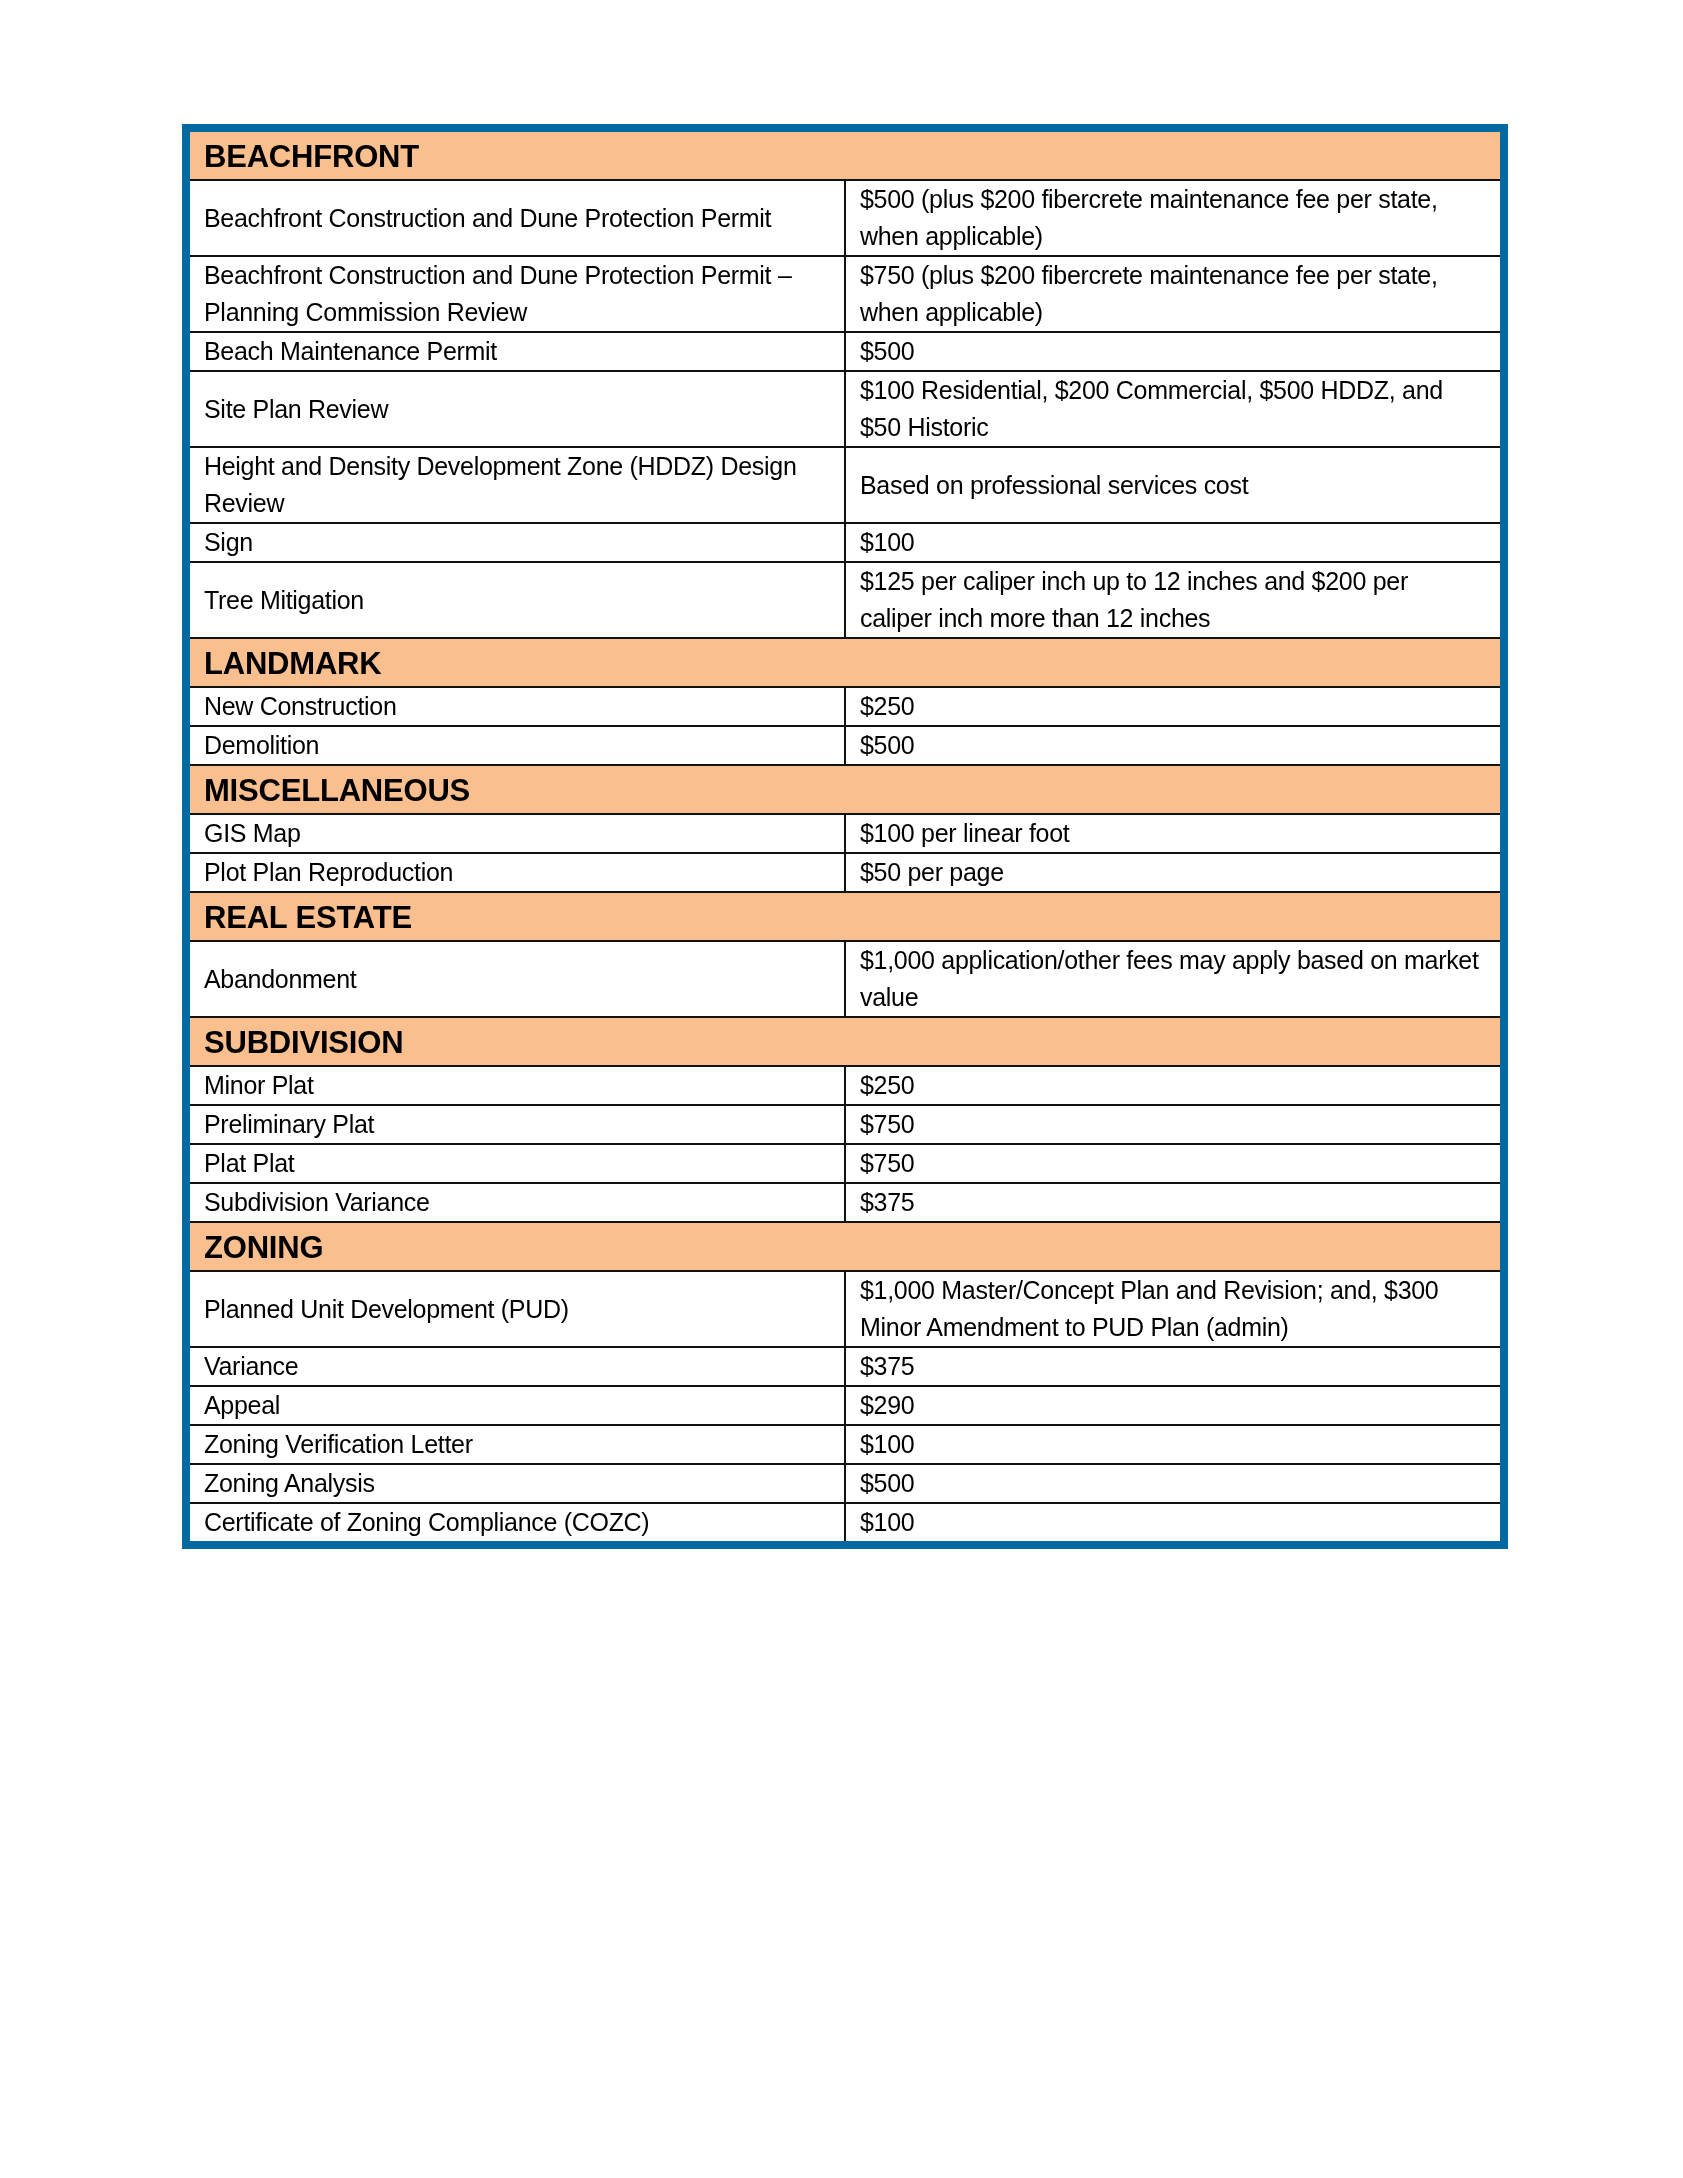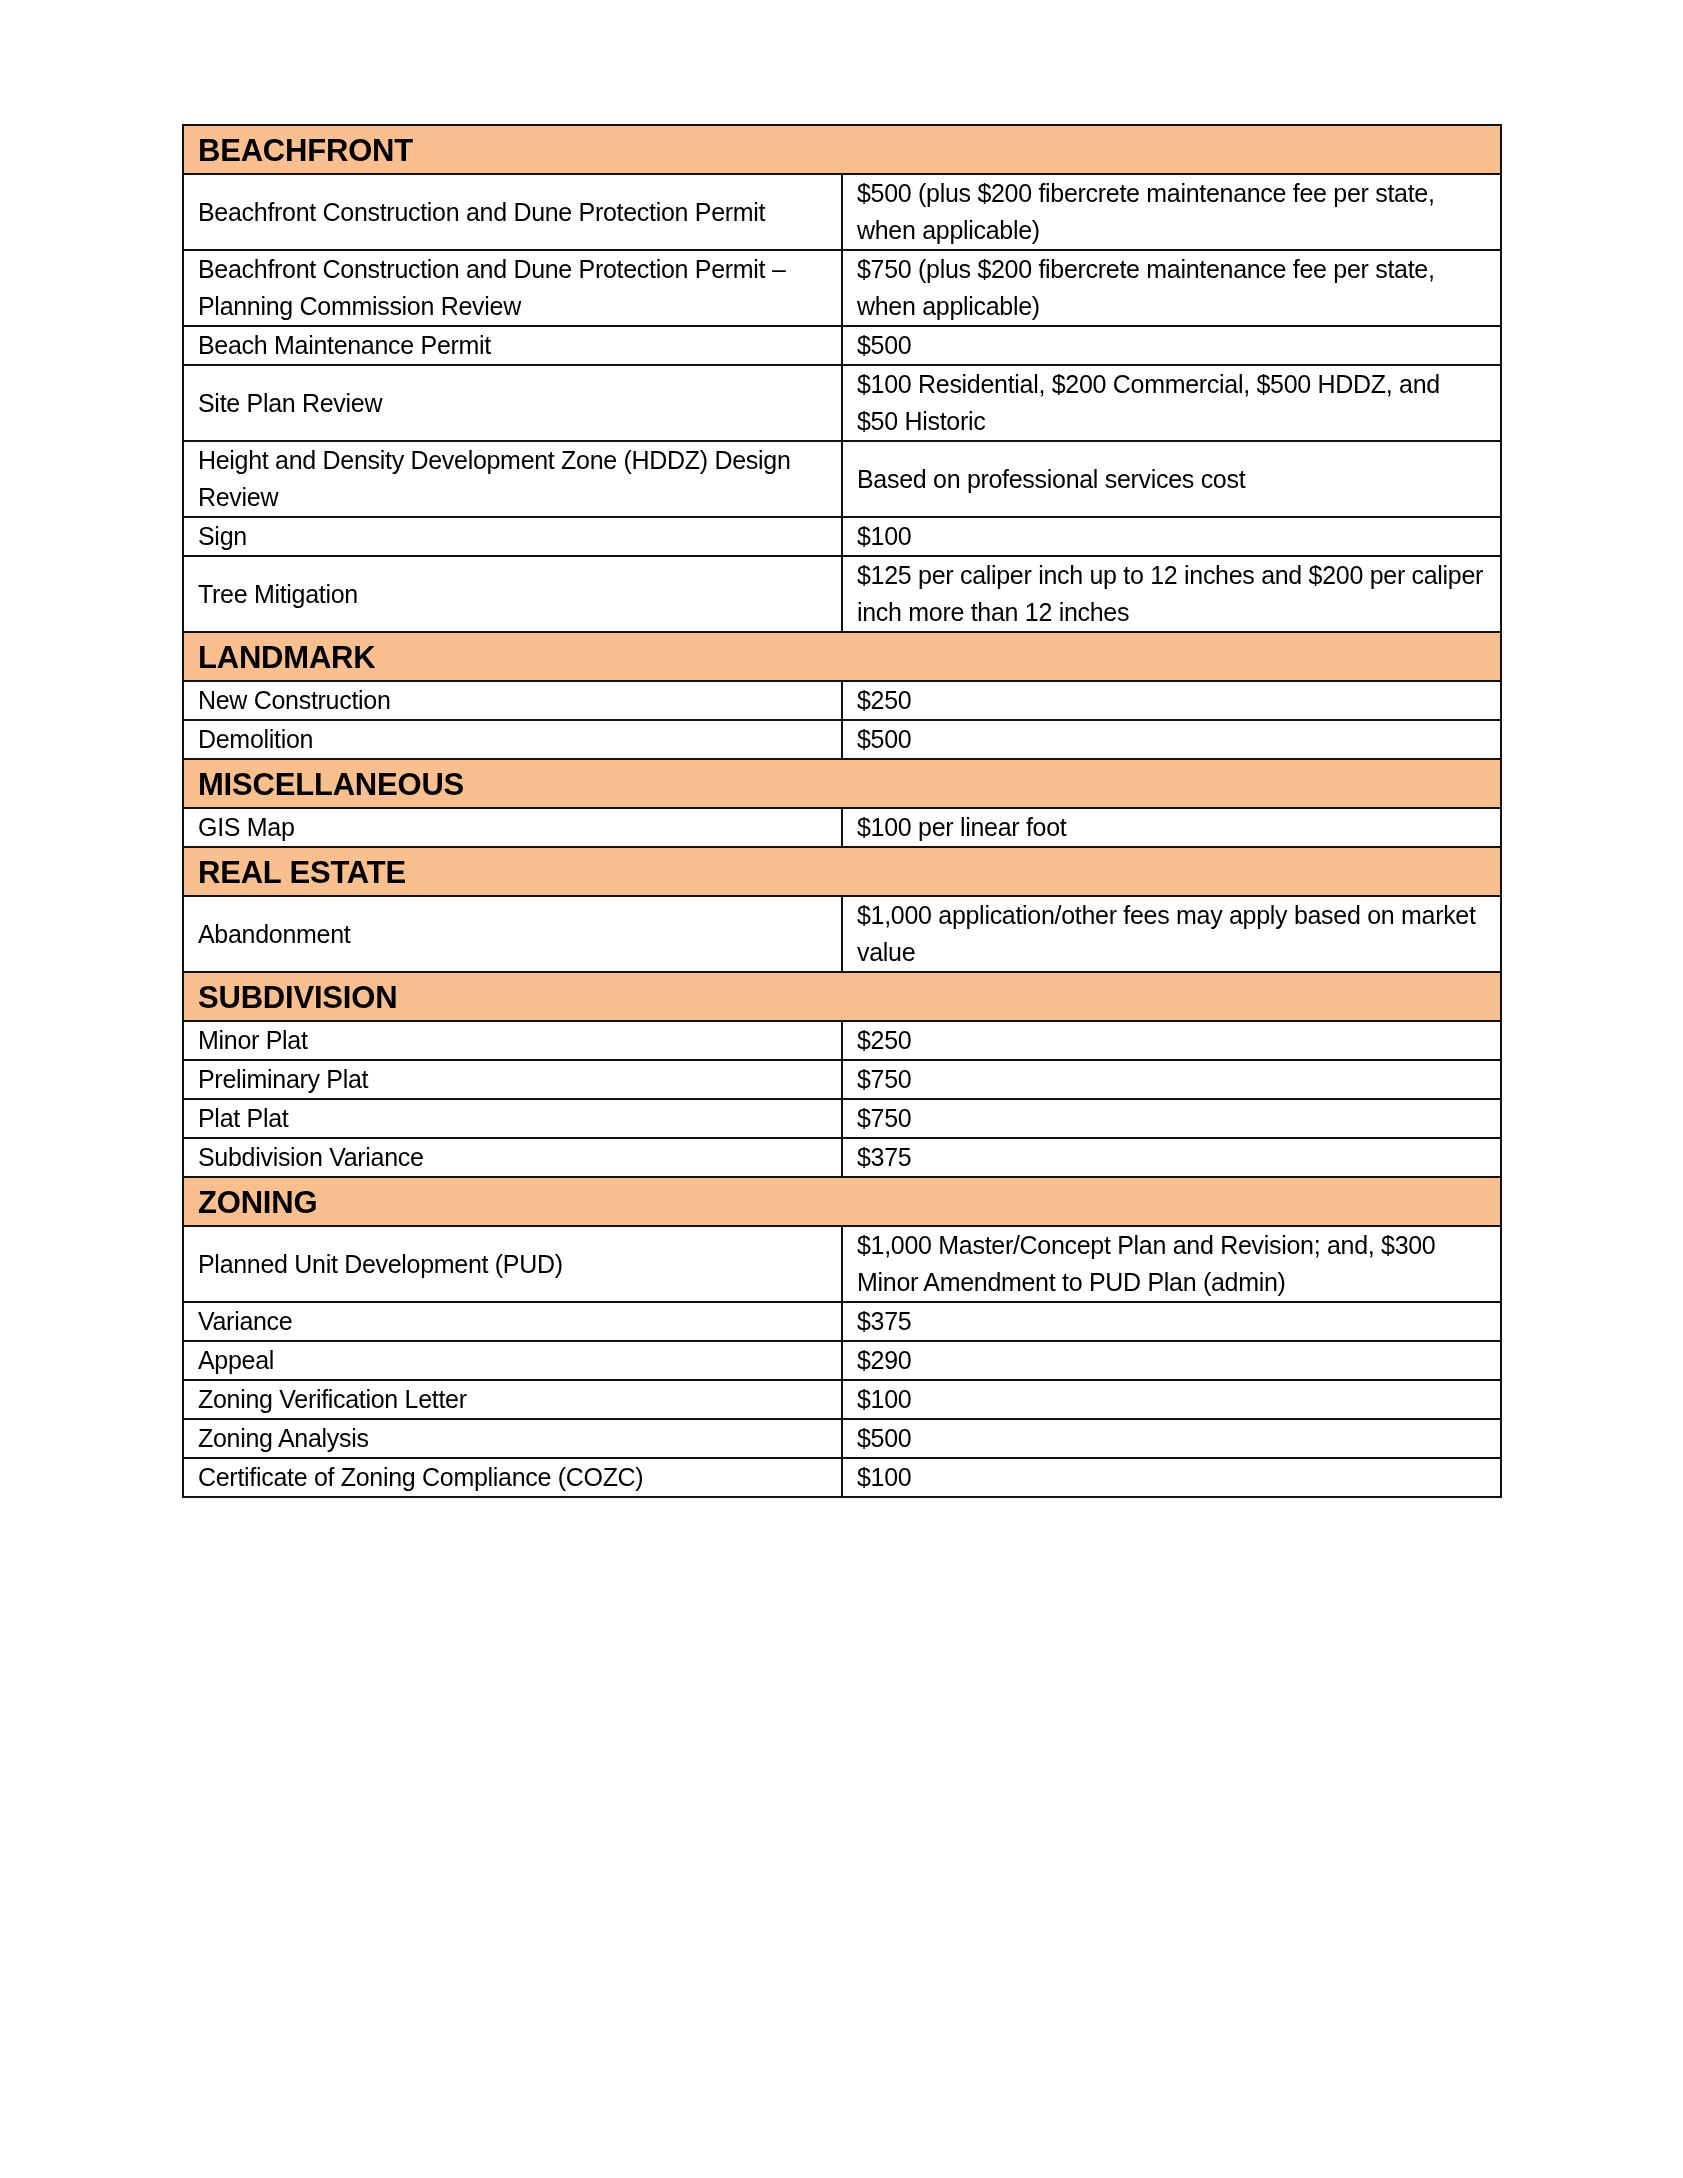--- a/index.html
+++ b/index.html
@@ -1,20 +1,20 @@
 <!DOCTYPE html>
 <html><head>
 <meta charset="utf-8">
 <style>
   html, body { margin: 0; padding: 0; background: #ffffff; }
   body { width: 1683px; height: 2178px; position: relative; font-family: "Liberation Sans", sans-serif; color: #000; }
   .fee-table {
     position: absolute; left: 182px; top: 124px; width: 1319px;
     border-collapse: collapse; table-layout: fixed;
-    border: 2px solid #0369a1;
+    border: 8px solid #0369a1;
   }
   .fee-table col.c1 { width: 659px; }
   .fee-table col.c2 { width: 659px; }
   .fee-table td {
     border: 2px solid #111; padding: 0 14px; vertical-align: middle;
     font-size: 25px; line-height: 37px; letter-spacing: -0.3px;
   }
   .fee-table tr.section td {
     background: #F9BF8F; font-weight: bold; font-size: 31px;
     line-height: 45px; padding-top: 2px; padding-bottom: 0;
@@ -76,20 +76,24 @@
         <td>$500</td>
       </tr>
 
     <tr class="section">
         <td colspan="2">MISCELLANEOUS</td>
       </tr>
     <tr>
         <td>GIS Map</td>
         <td>$100 per linear foot</td>
       </tr>
+    <tr>
+        <td>Plot Plan Reproduction</td>
+        <td>$50 per page</td>
+      </tr>
 
     <tr class="section">
         <td colspan="2">REAL ESTATE</td>
       </tr>
     <tr>
         <td>Abandonment</td>
         <td>$1,000 application/other fees may apply based on market value</td>
       </tr>
 
     <tr class="section">

